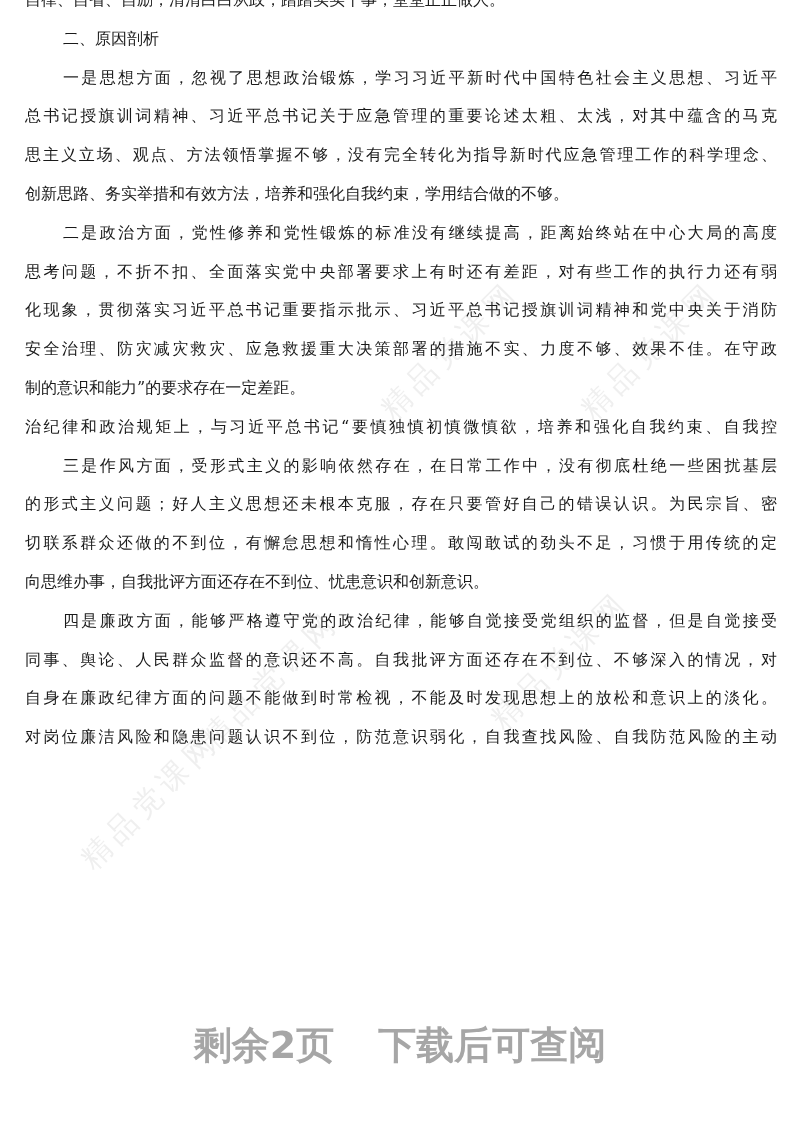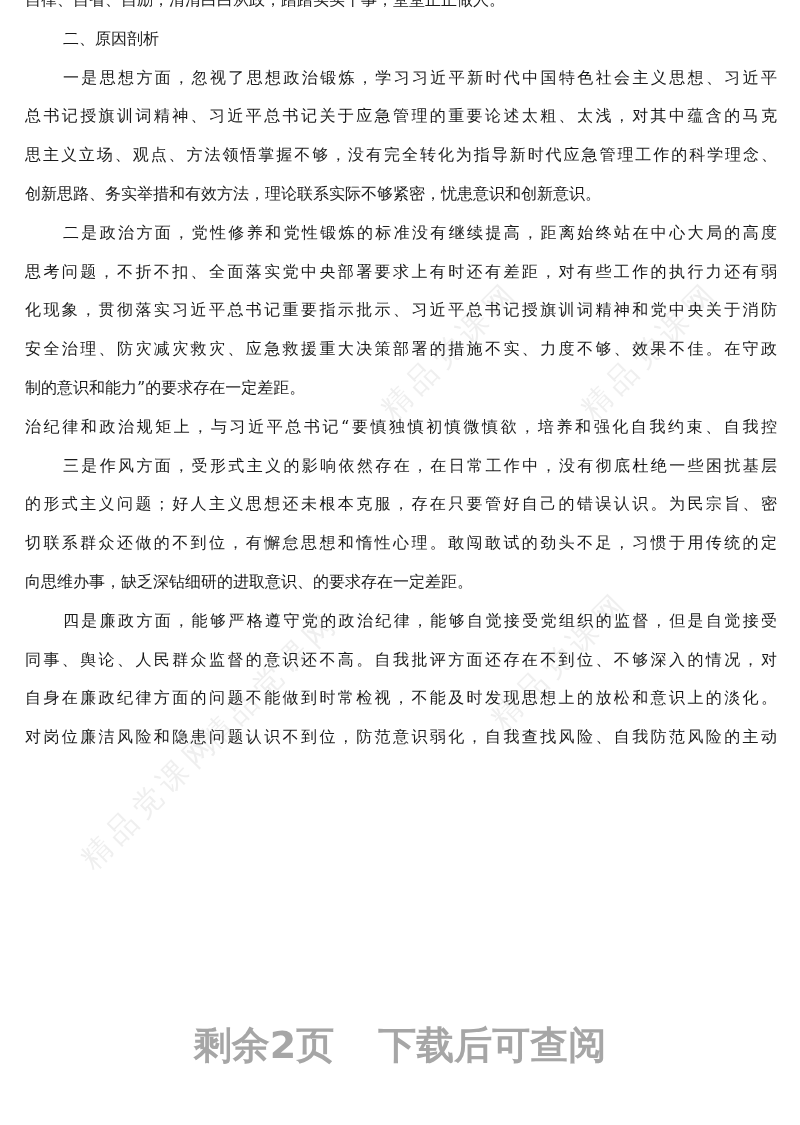--- a/index.html
+++ b/index.html
@@ -83,31 +83,31 @@
   <div class="watermark" style="left:180px; top:660px;">精品党课网</div>
   <div class="watermark" style="left:470px; top:640px;">精品党课网</div>
   <div class="watermark" style="left:60px; top:780px;">精品党课网</div>
 
   <div class="content">
     <div class="line last">自律、自省、自励，清清白白从政，踏踏实实干事，堂堂正正做人。</div>
     <div class="line indent last">二、原因剖析</div>
     <div class="line indent">一是思想方面，忽视了思想政治锻炼，学习习近平新时代中国特色社会主义思想、习近平</div>
     <div class="line">总书记授旗训词精神、习近平总书记关于应急管理的重要论述太粗、太浅，对其中蕴含的马克</div>
     <div class="line">思主义立场、观点、方法领悟掌握不够，没有完全转化为指导新时代应急管理工作的科学理念、</div>
-    <div class="line last">创新思路、务实举措和有效方法，理论联系实际不够紧密，忧患意识和创新意识。</div>
+    <div class="line last">创新思路、务实举措和有效方法，培养和强化自我约束，学用结合做的不够。</div>
     <div class="line indent">二是政治方面，党性修养和党性锻炼的标准没有继续提高，距离始终站在中心大局的高度</div>
     <div class="line">思考问题，不折不扣、全面落实党中央部署要求上有时还有差距，对有些工作的执行力还有弱</div>
     <div class="line">化现象，贯彻落实习近平总书记重要指示批示、习近平总书记授旗训词精神和党中央关于消防</div>
     <div class="line">安全治理、防灾减灾救灾、应急救援重大决策部署的措施不实、力度不够、效果不佳。在守政</div>
     <div class="line last">制的意识和能力”的要求存在一定差距。</div>
     <div class="line">治纪律和政治规矩上，与习近平总书记“要慎独慎初慎微慎欲，培养和强化自我约束、自我控</div>
     <div class="line indent">三是作风方面，受形式主义的影响依然存在，在日常工作中，没有彻底杜绝一些困扰基层</div>
     <div class="line">的形式主义问题；好人主义思想还未根本克服，存在只要管好自己的错误认识。为民宗旨、密</div>
     <div class="line">切联系群众还做的不到位，有懈怠思想和惰性心理。敢闯敢试的劲头不足，习惯于用传统的定</div>
-    <div class="line last">向思维办事，缺乏深钻细研的进取意识、的要求存在一定差距。</div>
+    <div class="line last">向思维办事，自我批评方面还存在不到位、忧患意识和创新意识。</div>
     <div class="line indent">四是廉政方面，能够严格遵守党的政治纪律，能够自觉接受党组织的监督，但是自觉接受</div>
     <div class="line">同事、舆论、人民群众监督的意识还不高。自我批评方面还存在不到位、不够深入的情况，对</div>
     <div class="line">自身在廉政纪律方面的问题不能做到时常检视，不能及时发现思想上的放松和意识上的淡化。</div>
     <div class="line">对岗位廉洁风险和隐患问题认识不到位，防范意识弱化，自我查找风险、自我防范风险的主动</div>
   </div>
 
   <div class="footer-note">
     <span>剩余2页</span><span class="gap"></span><span>下载后可查阅</span>
   </div>
 

